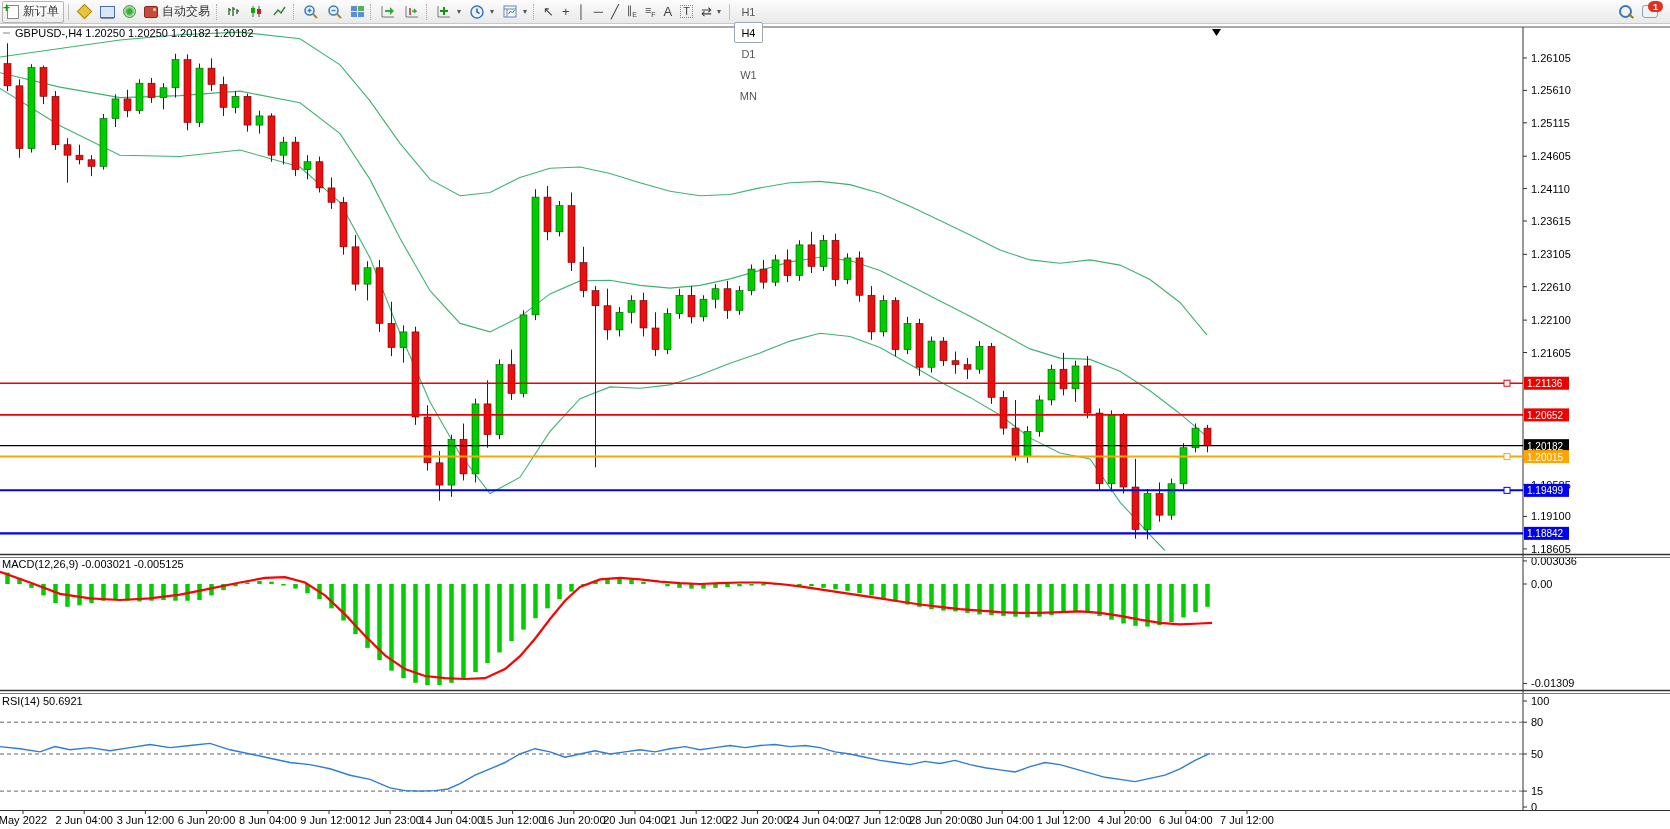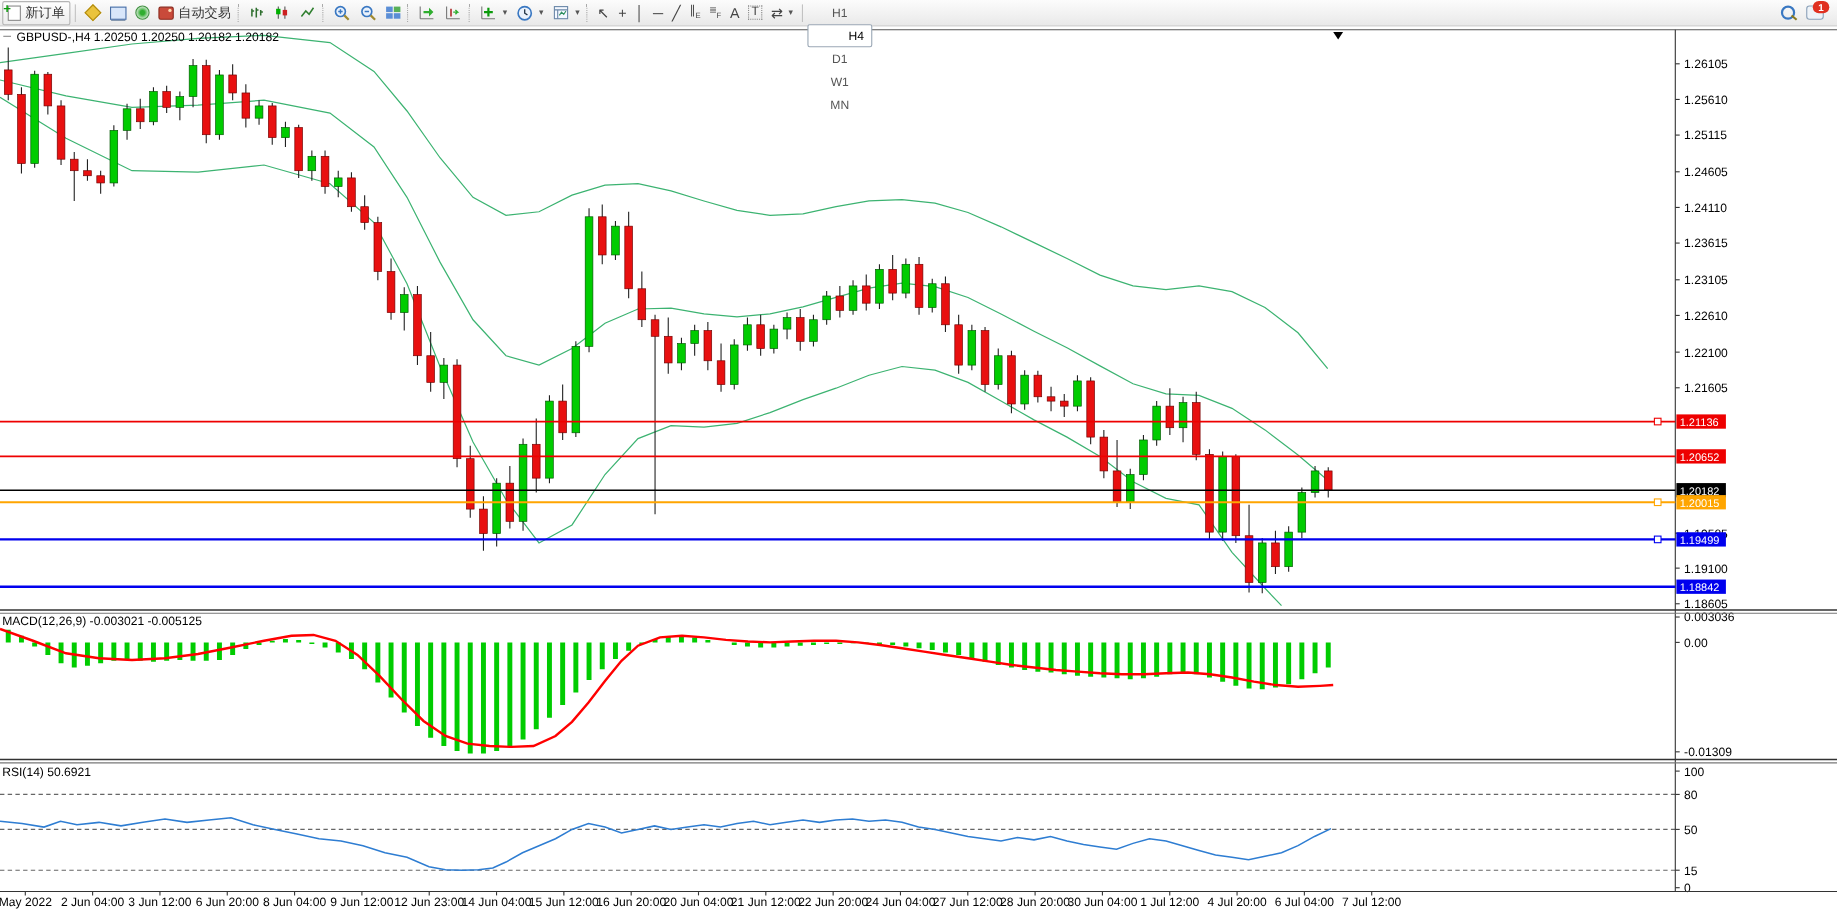--- a/index.html
+++ b/index.html
@@ -8,21 +8,21 @@
     background:linear-gradient(#fcfcfc,#e9e9e9);border-bottom:1px solid #c9c9c9;
     display:flex;align-items:center;padding:0 2px;box-sizing:border-box;font-size:12px;color:#333;}
   .tbtn{display:inline-flex;align-items:center;gap:4px;height:20px;padding:0 4px;border-radius:2px;cursor:default;}
   .tbtn.box{border:1px solid #b5b5b5;background:linear-gradient(#fff,#ececec);}
   .sep{width:1px;height:16px;background:#c2c2c2;margin:0 4px;}
   .grip{width:3px;height:16px;border-left:1px dotted #aaa;margin:0 2px;}
   .glyph{font-size:13px;line-height:1;color:#444;}
   .drop{font-size:8px;color:#555;margin-left:1px;}
   .tf{width:27px;height:19px;display:inline-flex;align-items:center;justify-content:center;
      font-size:11px;color:#555;border:1px solid transparent;border-radius:2px;}
-  .tf.active{background:#fff;border:1px solid #9aa7b5;color:#000;padding-left:30px;}
+  .tf.active{background:#fff;border:1px solid #9aa7b5;color:#000;}
   .pg{width:10px;height:12px;background:#fff;border:1px solid #8a8a8a;position:relative;}
   .pg .plus{position:absolute;left:-5px;top:-5px;color:#0a9a0a;font-weight:bold;font-size:12px;}
   .diamond{width:9px;height:9px;background:#eac33c;border:1px solid #b08a10;transform:rotate(45deg);margin:0 2px;}
   .monitor{width:13px;height:10px;border:1px solid #4a6fa5;background:#d8e6fa;box-shadow:0 2px 0 -1px #7a8ea8;}
   .signal{width:11px;height:11px;border-radius:50%;background:radial-gradient(circle at 50% 50%,#2fae2f 25%,#a9d9a9 60%,#e4f3e4 100%);border:1px solid #3f8f3f;}
   .robot{width:12px;height:10px;background:#c94a3a;border:1px solid #8a2a1e;border-radius:2px;position:relative;}
   .robot:after{content:"";position:absolute;right:1px;top:1px;width:3px;height:3px;background:#ffd9b0;border-radius:50%;}
   .mag{width:9px;height:9px;border:2px solid #3a78c2;border-radius:50%;position:relative;display:inline-block;}
   .mag:after{content:"";position:absolute;left:7px;top:8px;width:6px;height:2px;background:#b89а00;background:#8a7a20;transform:rotate(40deg);}
   .tile{display:grid;grid-template-columns:6px 6px;grid-template-rows:5px 5px;gap:1px;}

